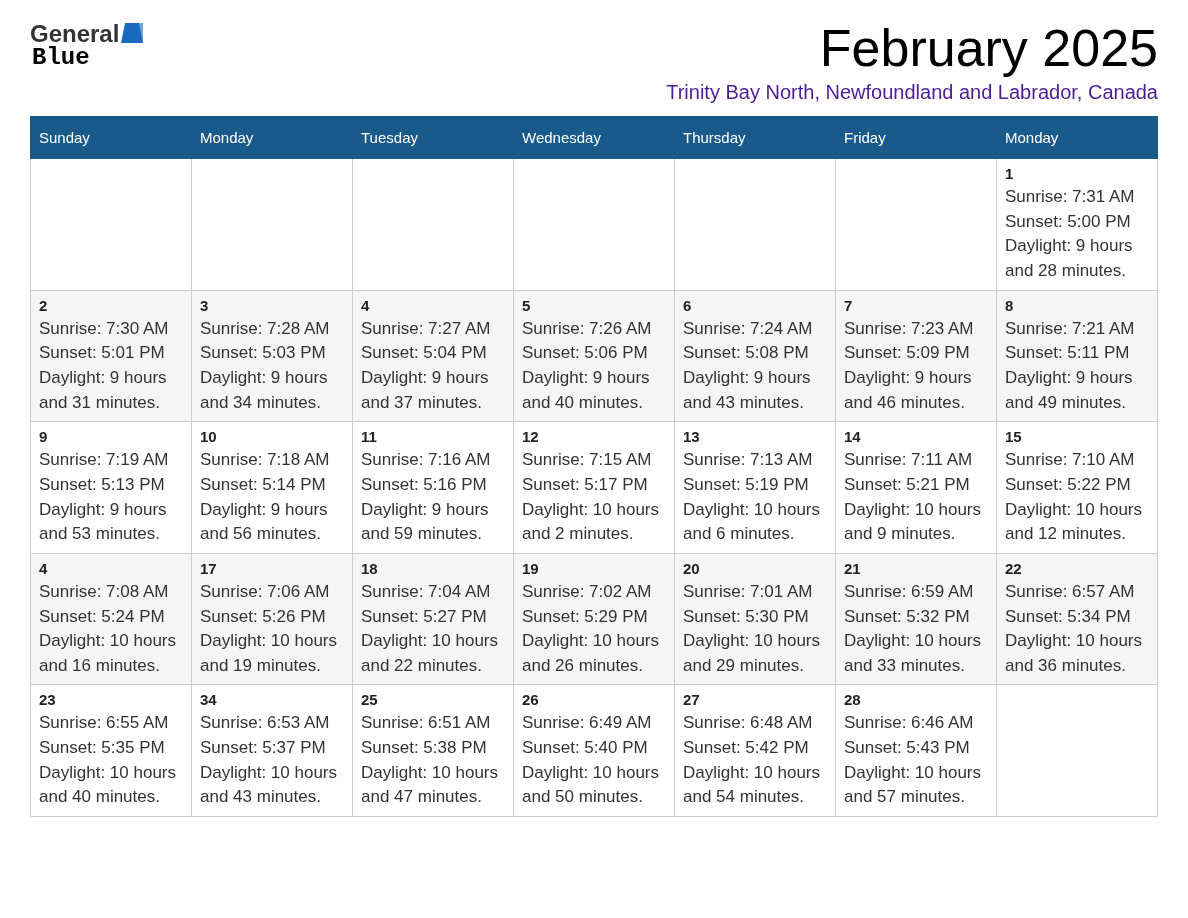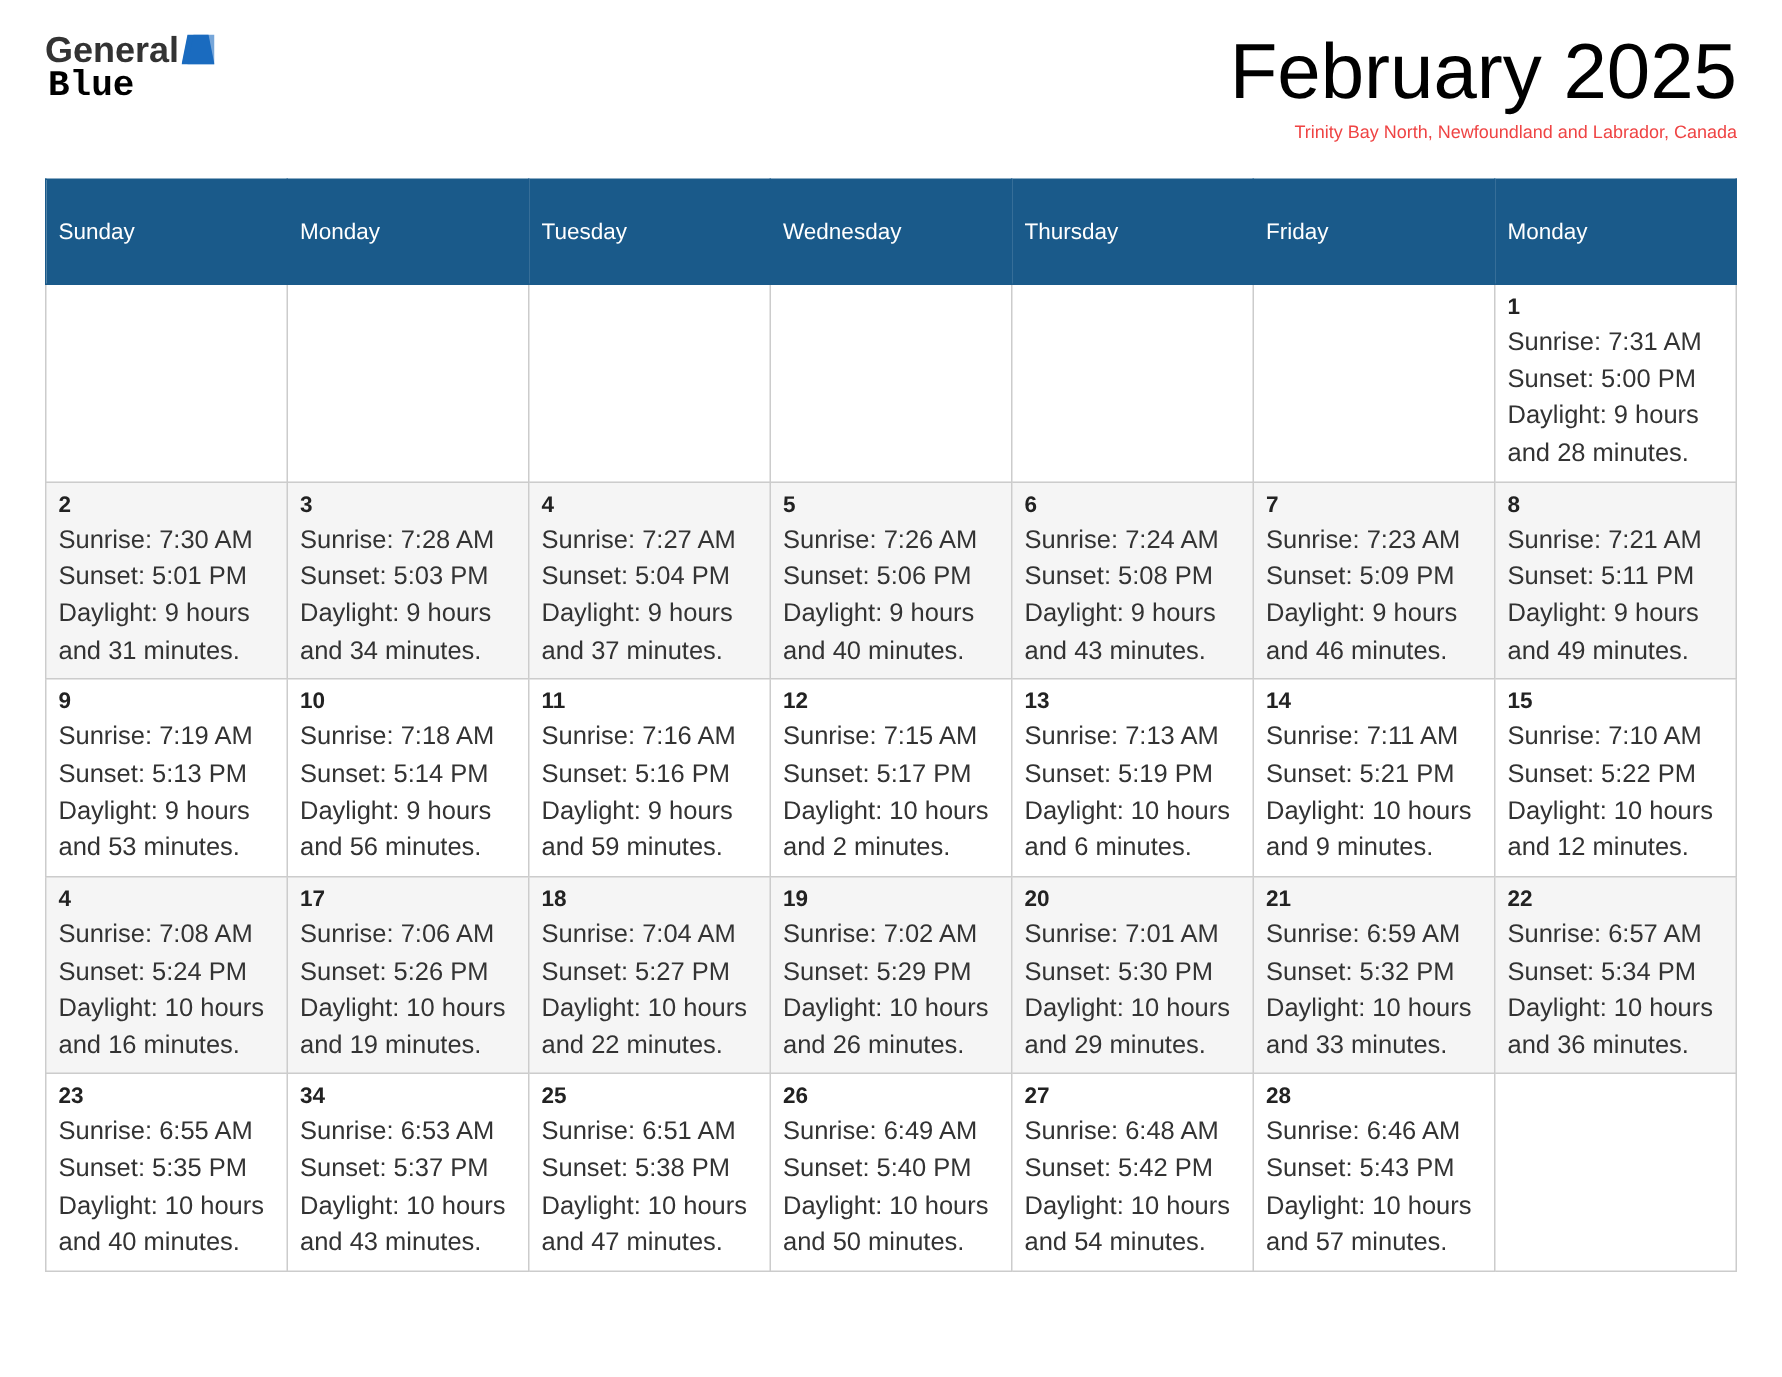--- a/index.html
+++ b/index.html
@@ -7,34 +7,34 @@
       font-family: Arial, sans-serif;
       background: #fff;
       padding: 20px 30px;
       width: 1188px;
       min-height: 918px;
     }
     .header {
       display: flex;
       justify-content: space-between;
       align-items: flex-start;
-      margin-bottom: 24px;
+      margin-bottom: 12px;
     }
     .title-section {
       text-align: right;
     }
     .calendar {
       width: 100%;
       border-collapse: collapse;
       margin-top: 12px;
     }
     .calendar th {
       background-color: #1a5a8a;
       color: #fff;
-      padding: 26px 8px;
+      padding: 12px 8px;
       font-size: 15px;
       font-weight: normal;
       text-align: left;
       border: 1px solid #1a5a8a;
     }
     .calendar td {
       border: 1px solid #ccc;
       vertical-align: top;
       padding: 6px 8px;
       width: 14.28%;
@@ -87,21 +87,21 @@
         <svg width="22" height="20" viewBox="0 0 22 20">
           <polygon points="4,0 18,0 22,20 0,20" fill="#1a6bbf"></polygon>
           <polygon points="8,0 22,0 22,20 4,20" fill="#1a6bbf" opacity="0.6"></polygon>
         </svg>
       </span>
     </div>
     <div style="font-size:24px;font-weight:bold;color:#000000;margin-top:-4px;padding-left:2px;font-family:Liberation Mono, monospace;">Blue</div>
   </div>
   <div class="title-section">
     <div style="font-size:52px;font-weight:normal;color:#000000;line-height:1.1;">February 2025</div>
-    <div style="font-size:12px;color:#ef4444;margin-top:4px;">Trinity Bay North, Newfoundland and Labrador, Canada</div>
+    <div style="font-size:20px;color:#4c1d95;margin-top:4px;">Trinity Bay North, Newfoundland and Labrador, Canada</div>
   </div>
 </div>
 
 <table class="calendar">
   <thead>
     <tr>
     <th>Sunday</th>
         <th>Monday</th>
         <th>Tuesday</th>
         <th>Wednesday</th>

